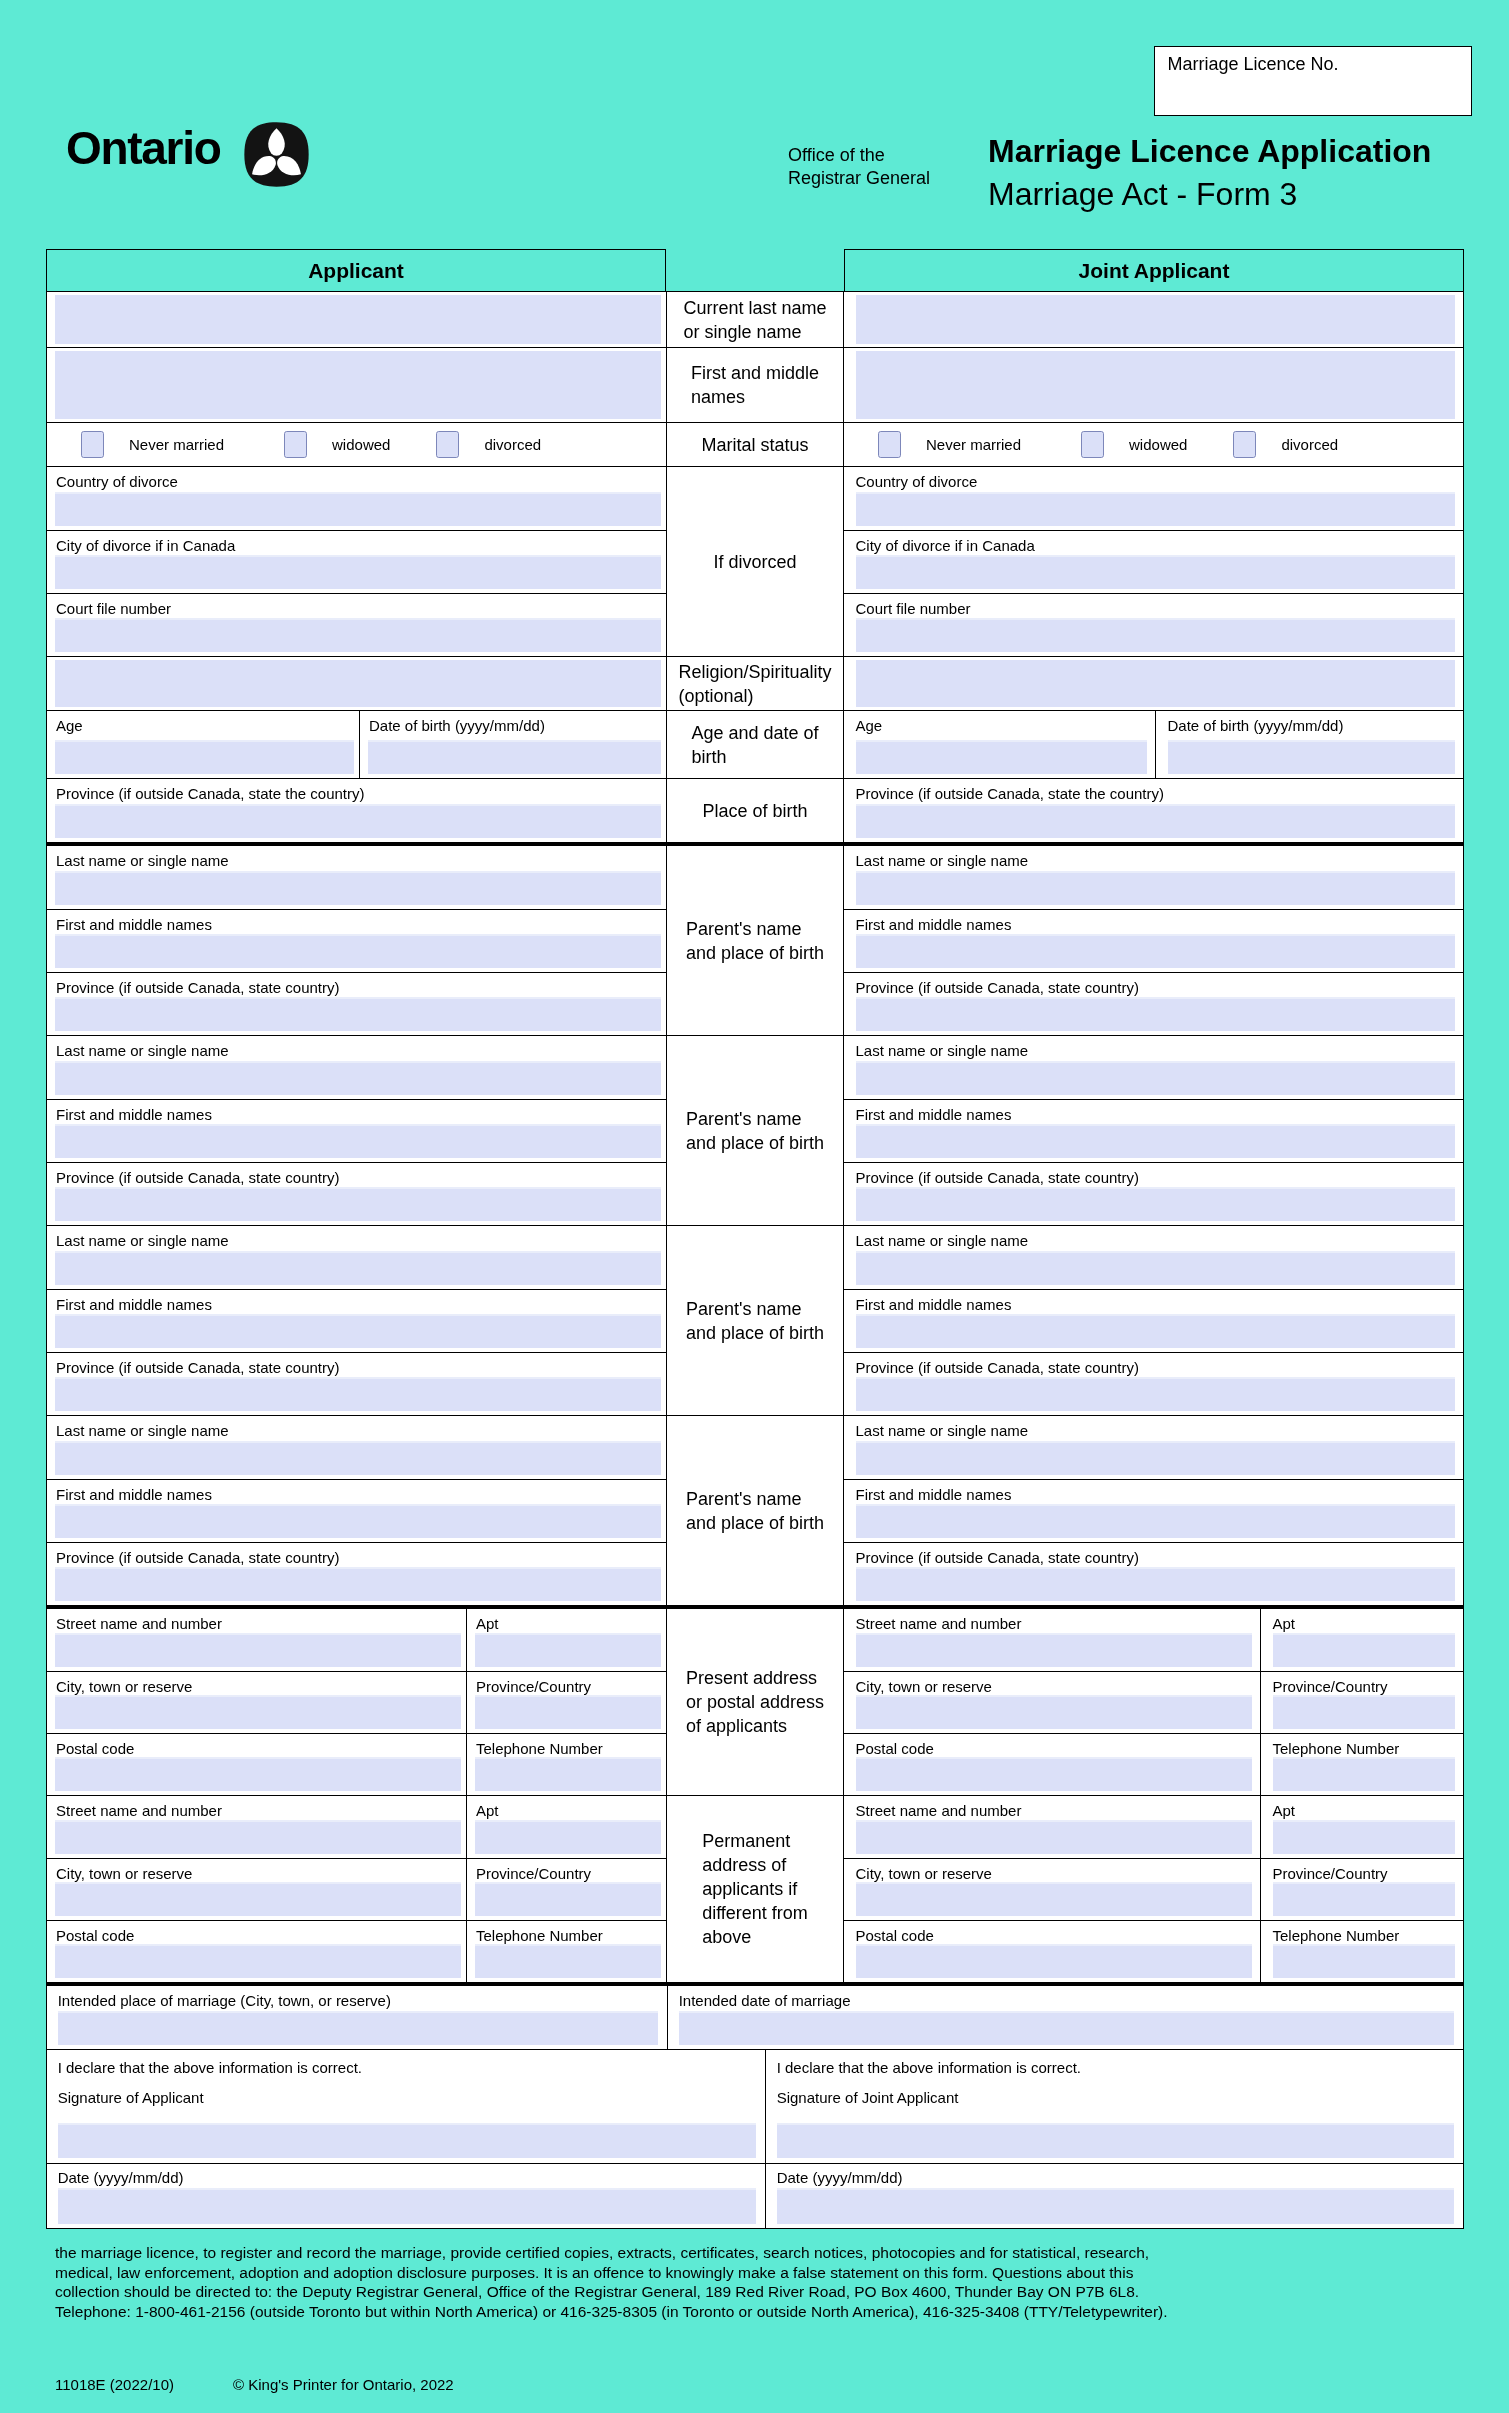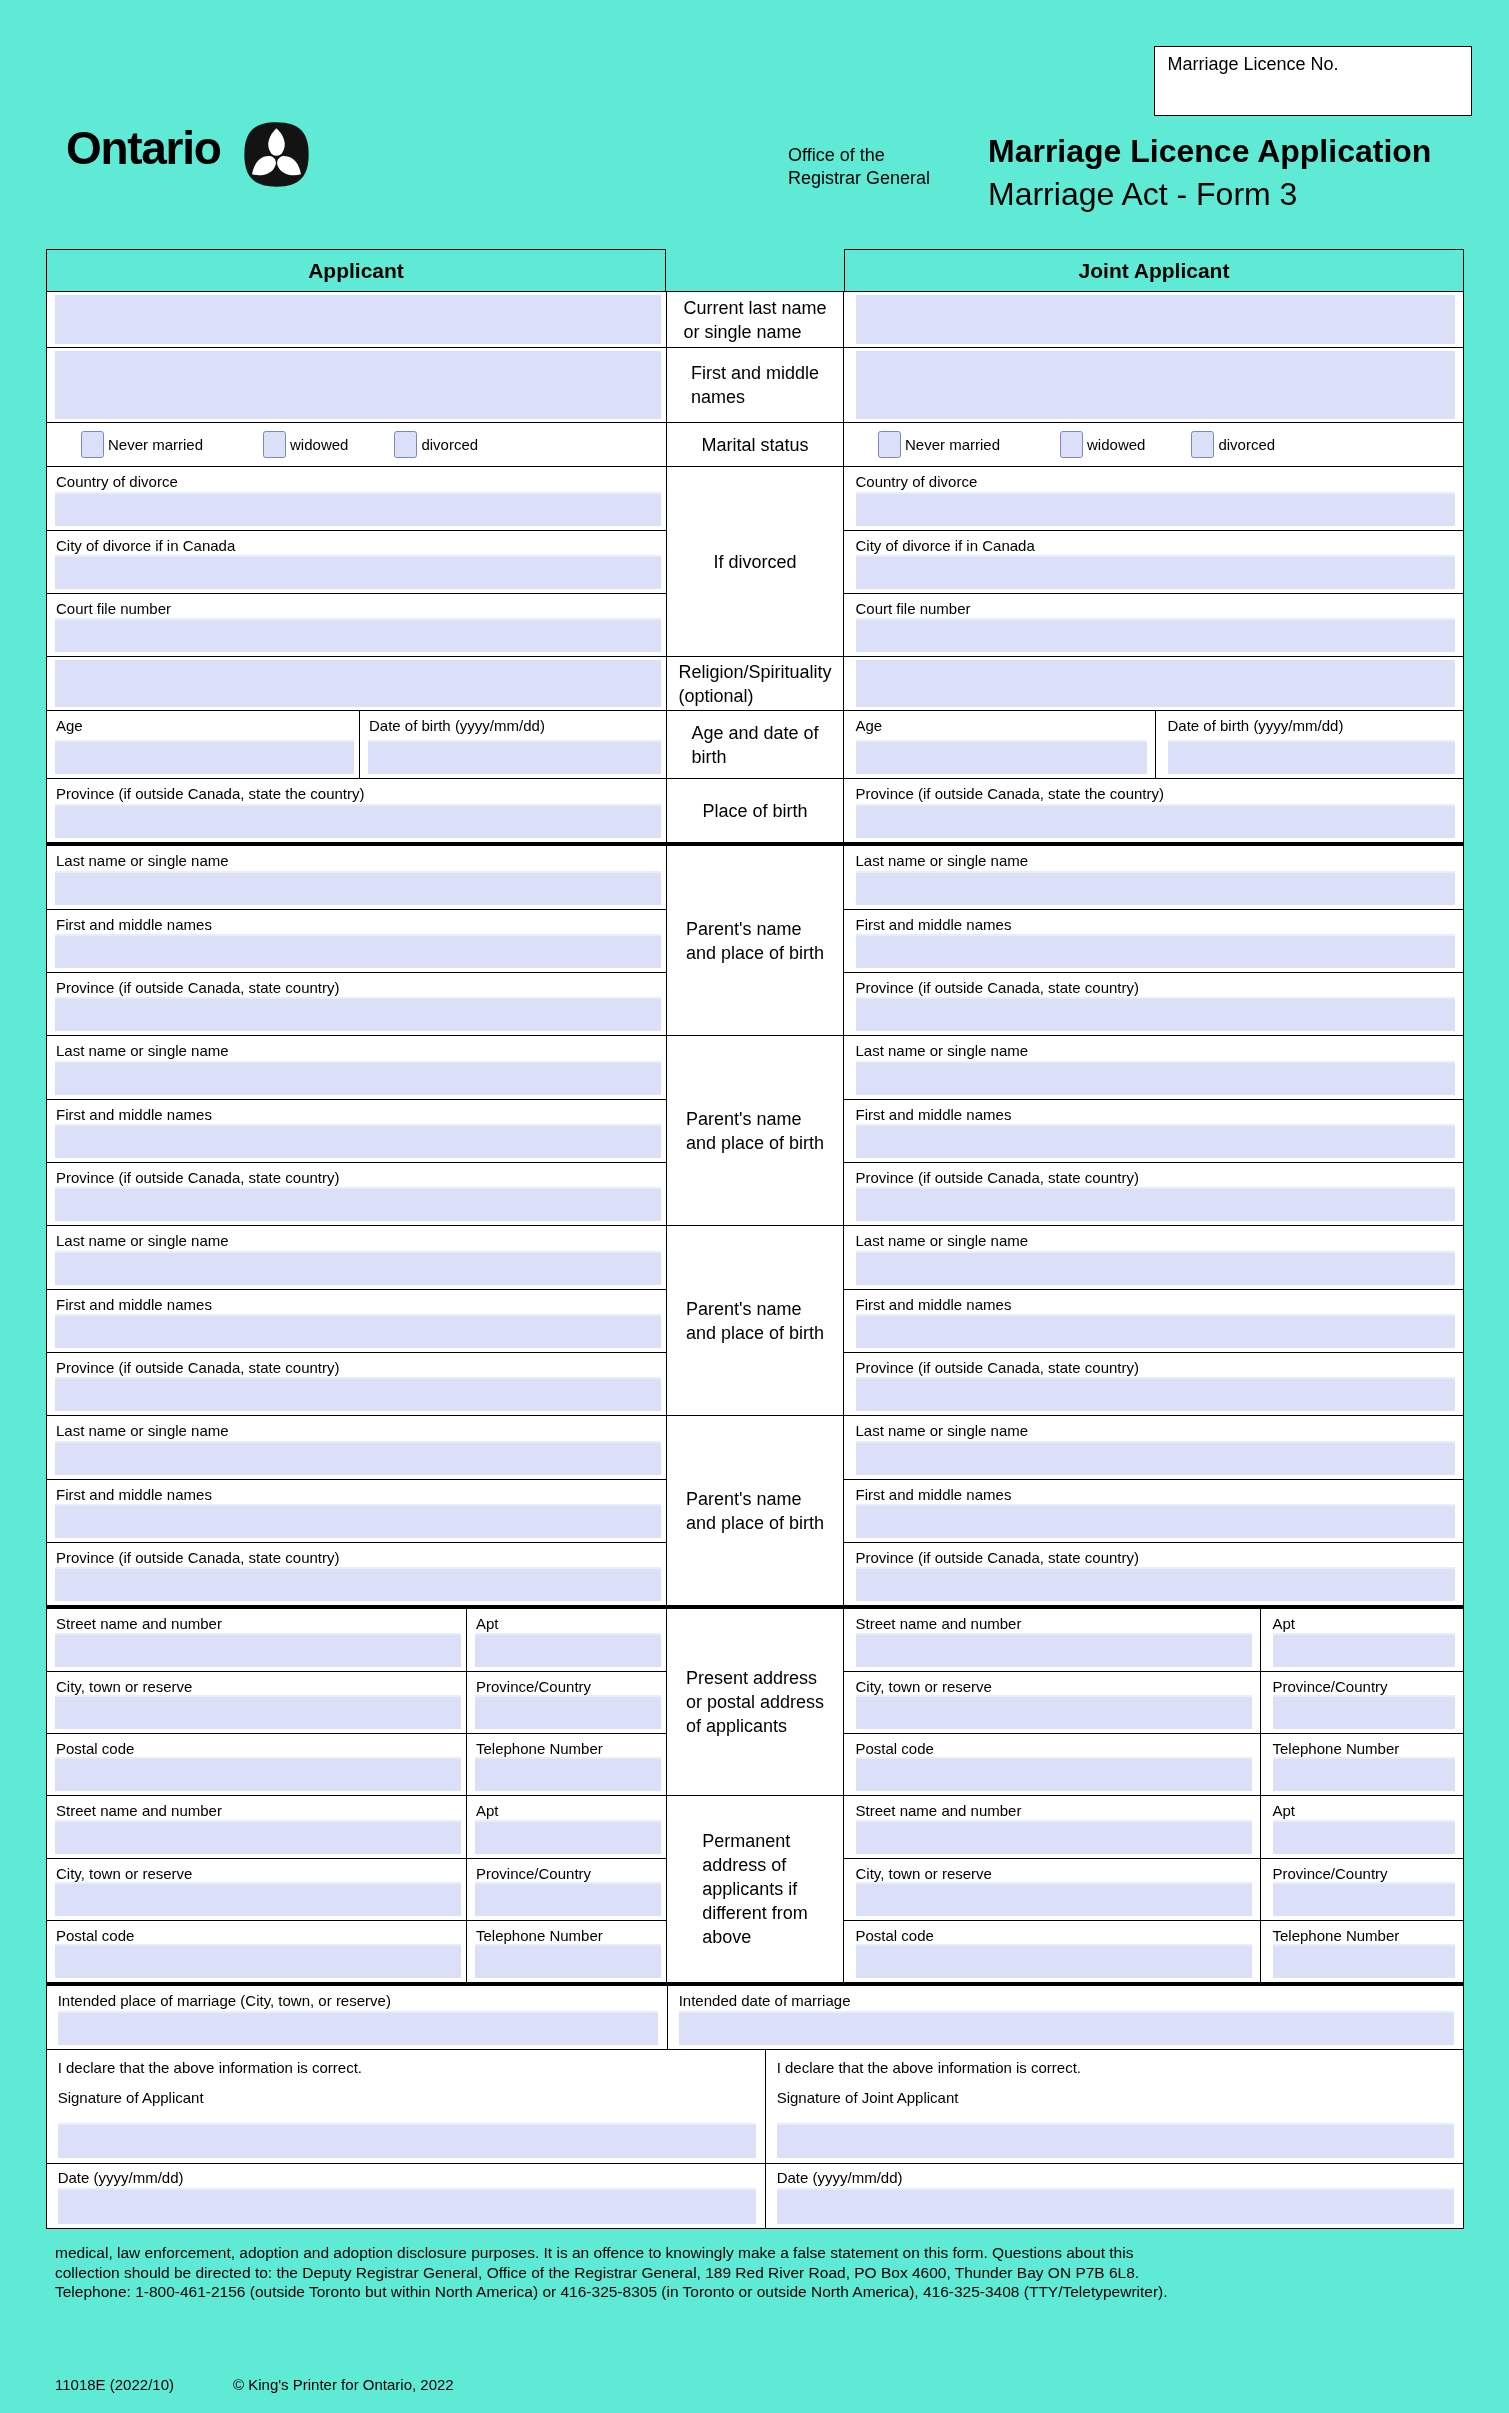--- a/index.html
+++ b/index.html
@@ -51,21 +51,21 @@
   .srow{position:relative}
   .srow + .srow{border-top:1.8px solid #000}
   .split{display:flex}
   .sc{position:relative;height:100%}
   .w472{width:419px}.w469{width:416px}.w351{width:312px}.w350{width:311px}
   .grow{flex:1;border-left:1.8px solid #000;position:relative}
 
   
   .mrow{display:flex;align-items:center;height:100%;padding-left:34px}
   .cb{width:23px;height:27px;background:#dbe0f8;border:1.8px solid #7d87ba;border-radius:2.7px;flex:none}
-  .cbl{margin-left:4px;font-size:15px;white-space:nowrap}
+  .cbl{margin-left:25px;font-size:15px;white-space:nowrap}
   .m2{margin-left:60px}.m3{margin-left:46px}
 
   
   .icell{position:relative}
   .iw1{width:620px}.iw2{width:364px;border-left:1.8px solid #000}.iw3{flex:1;border-left:1.8px solid #000}
   .icell .fl{left:10.7px}
   .icell .inp{left:10.7px;right:9px;bottom:4.4px;height:34px}
 
   
   .dw1{width:718px;position:relative}
@@ -601,20 +601,21 @@
       </div>
       <div class="dw2 datecell fcell">
         <div class="fl">Date (yyyy/mm/dd)</div>
         <div class="inp"></div>
       </div>
     </div>
 
   </div>
 
   <div class="foot-para">
+    <div>the marriage licence, to register and record the marriage, provide certified copies, extracts, certificates, search notices, photocopies and for statistical, research,</div>
     <div>medical, law enforcement, adoption and adoption disclosure purposes. It is an offence to knowingly make a false statement on this form. Questions about this</div>
     <div>collection should be directed to: the Deputy Registrar General, Office of the Registrar General, 189 Red River Road, PO Box 4600, Thunder Bay ON  P7B 6L8.</div>
     <div>Telephone: 1-800-461-2156 (outside Toronto but within North America) or 416-325-8305 (in Toronto or outside North America), 416-325-3408 (TTY/Teletypewriter).</div>
   </div>
 
   <div class="foot-meta">
     <span class="fnum">11018E (2022/10)</span>
     <span class="copy">© King's Printer for Ontario, 2022</span>
   </div>
 

